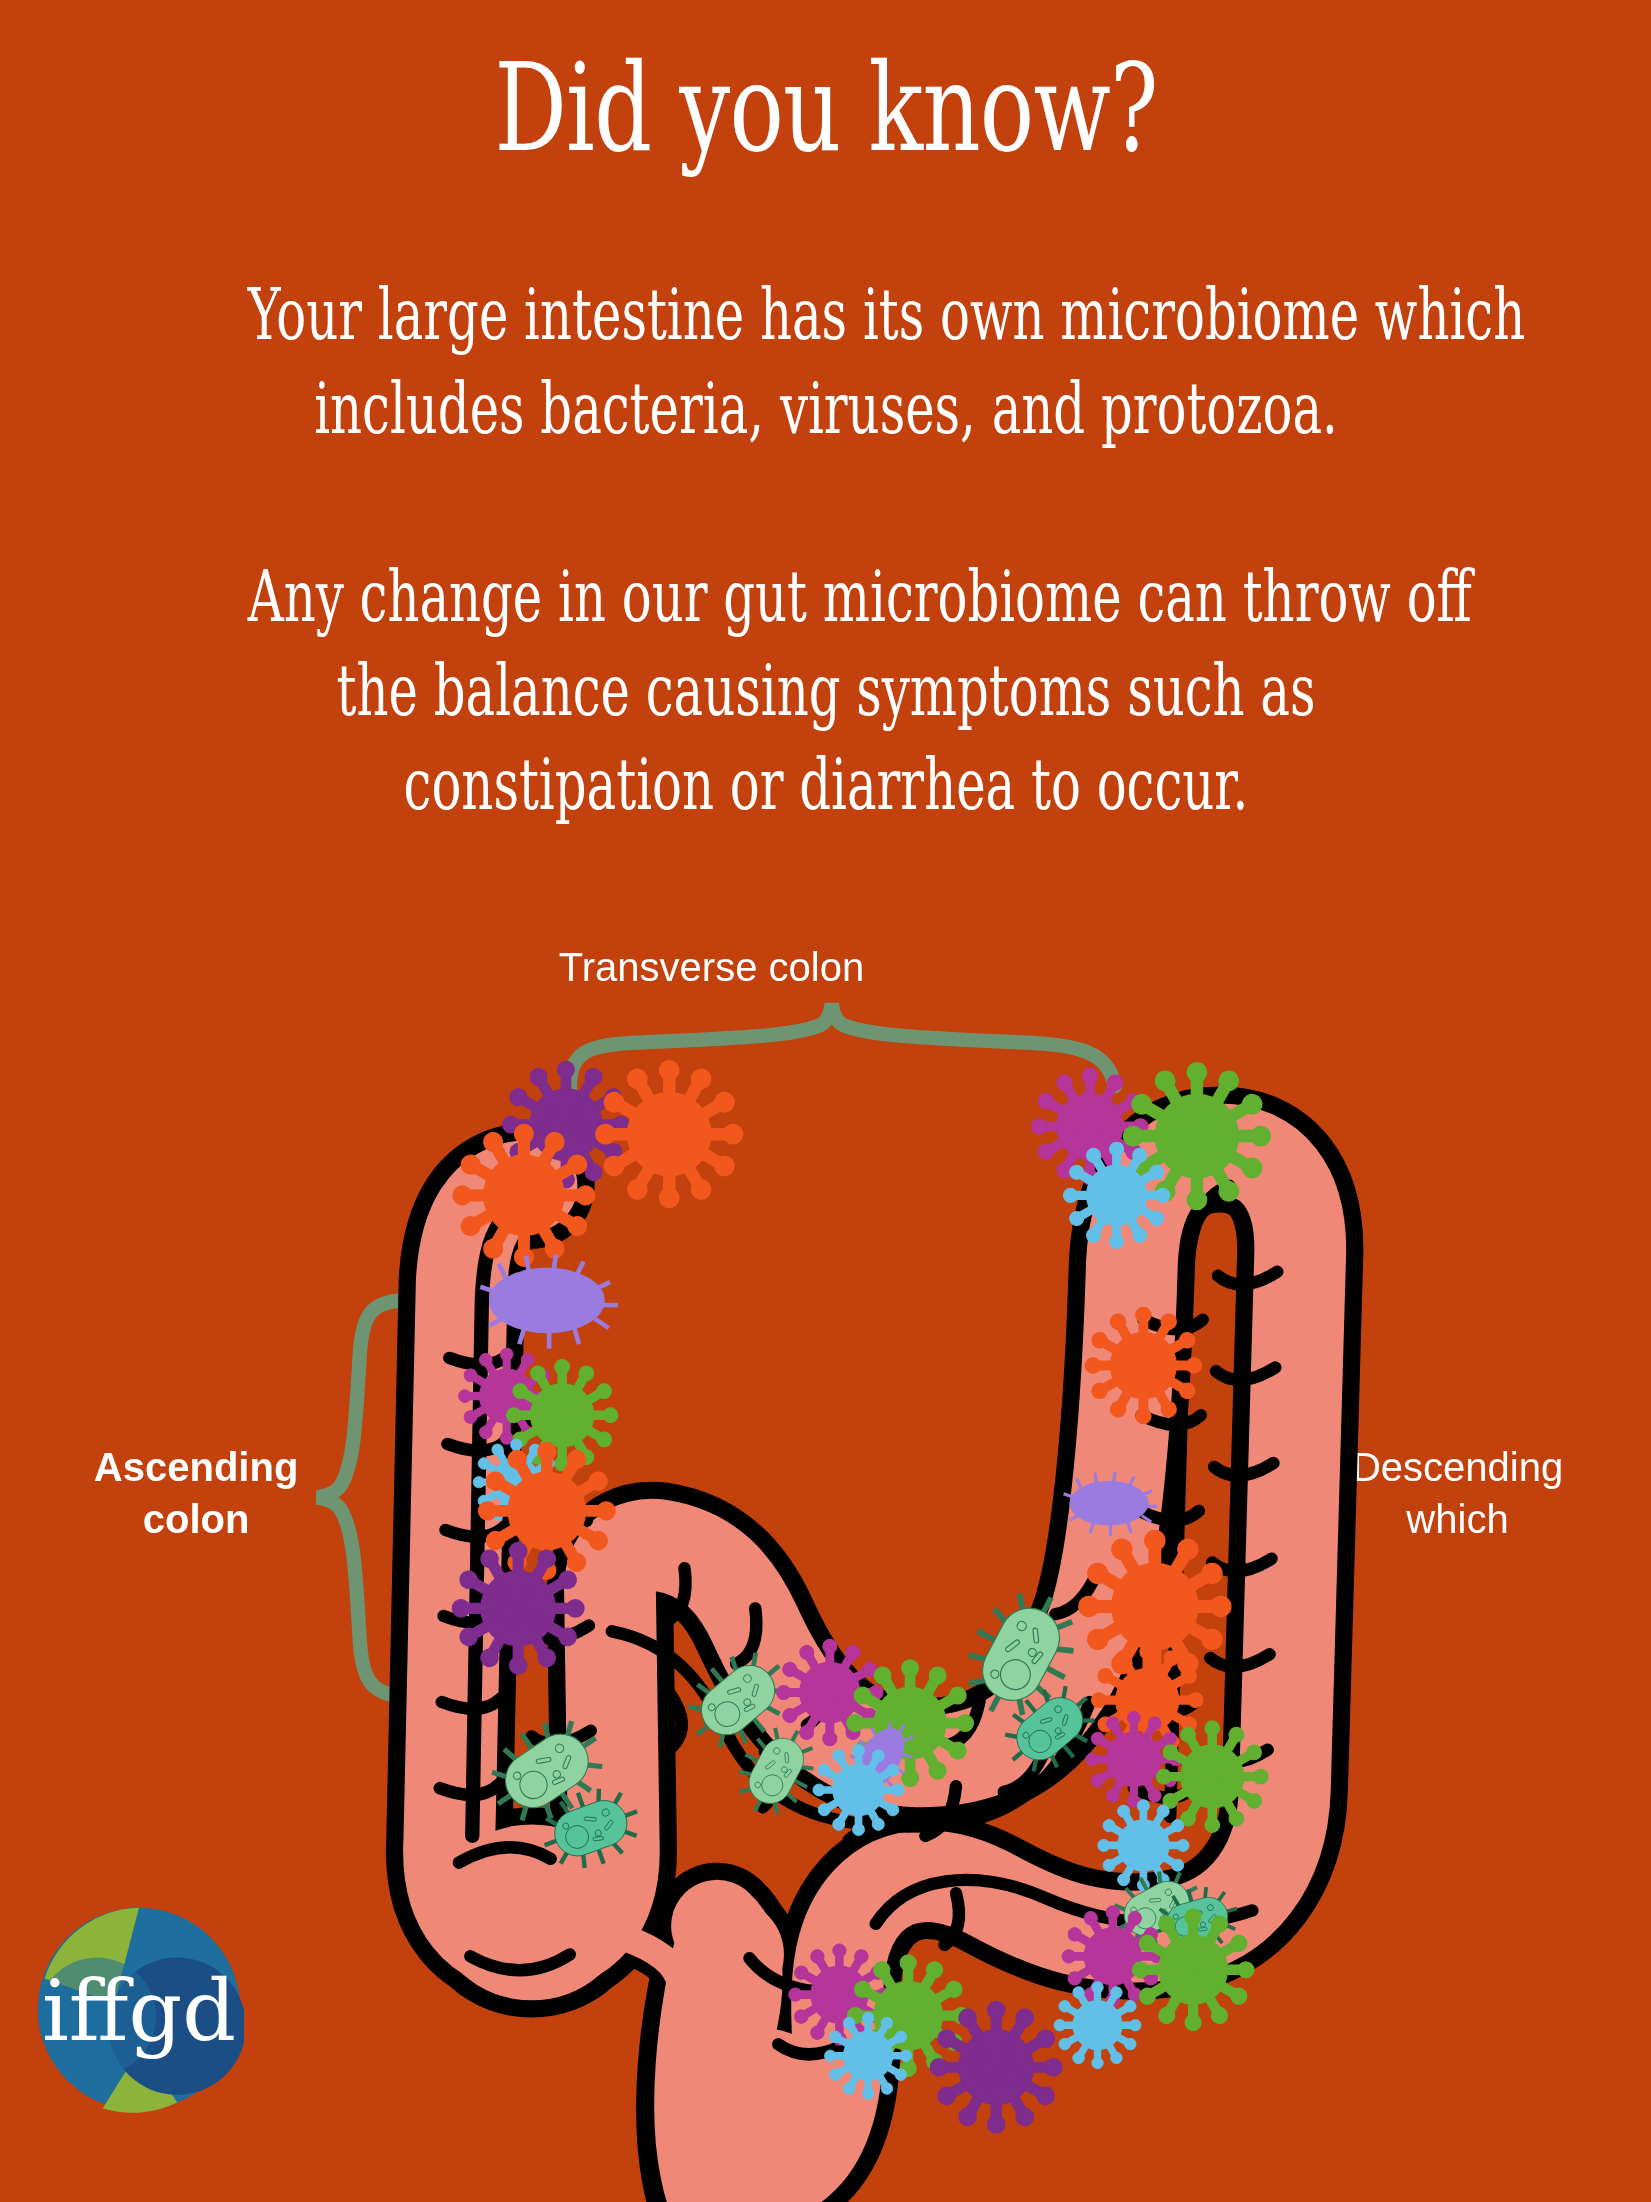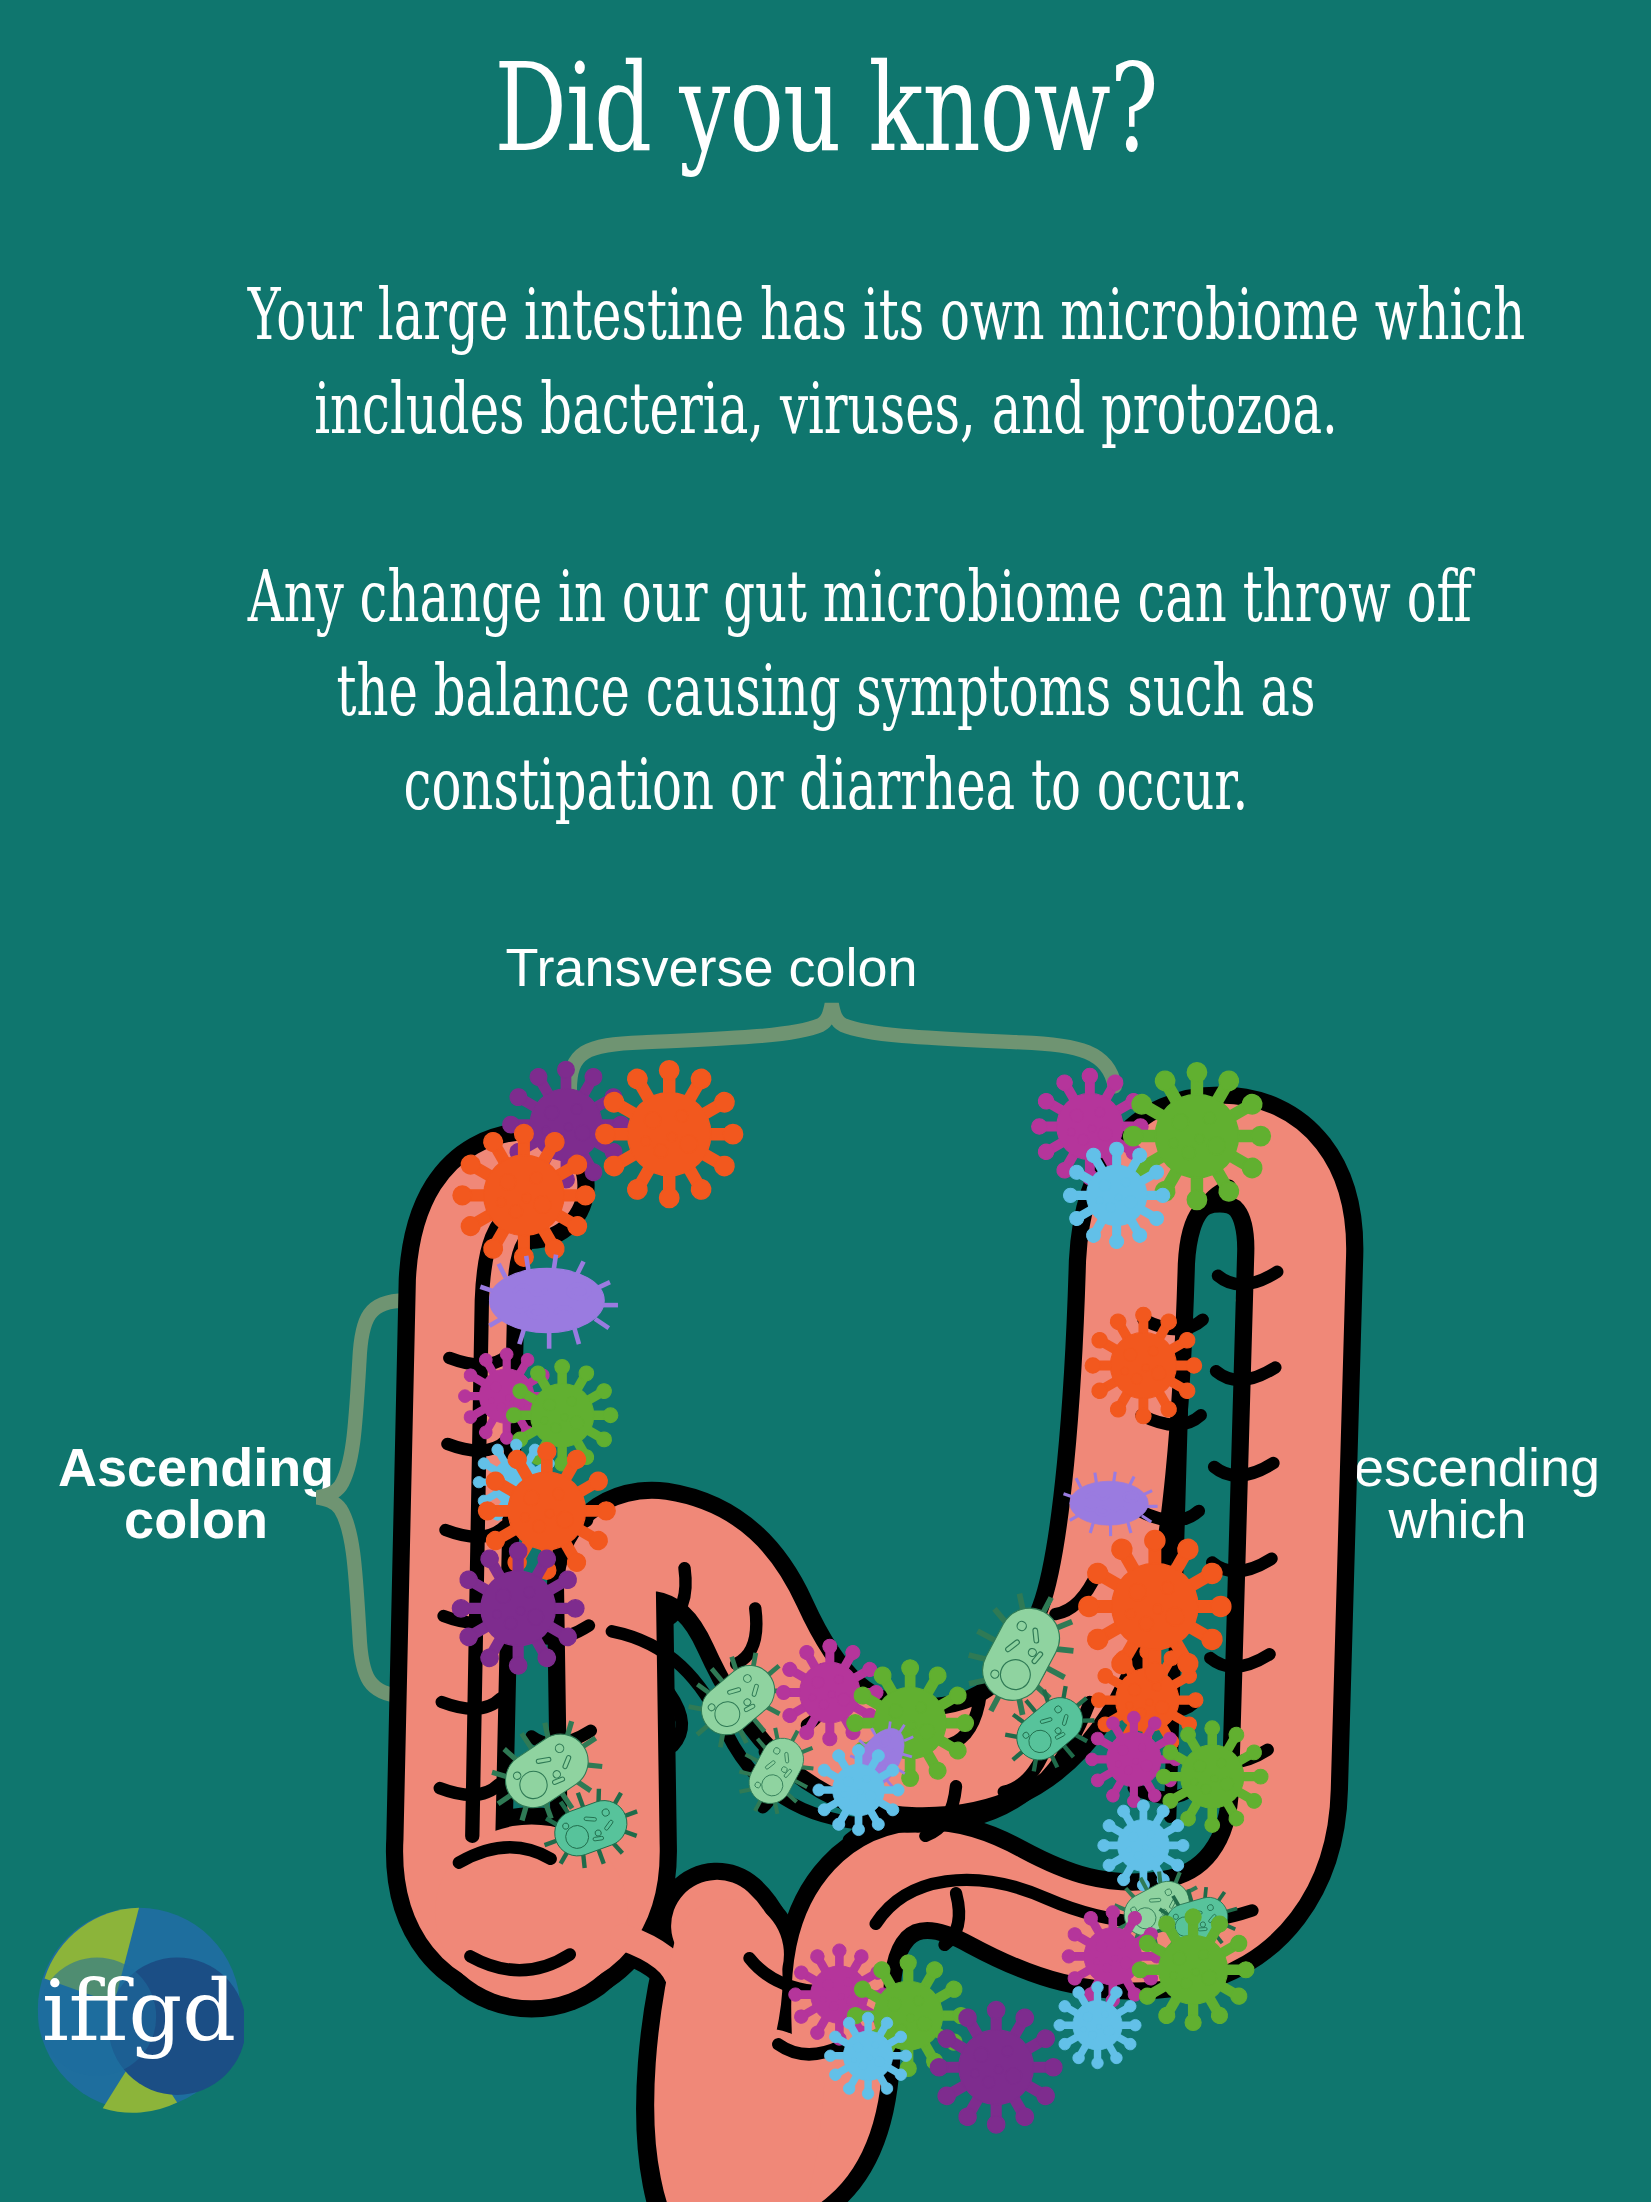--- a/index.html
+++ b/index.html
@@ -57,21 +57,21 @@
     white-space: nowrap;
   }
   .bodycopy .para { margin: 0; }
   .bodycopy .gap { height: 94px; }
 
   
   .label {
     position: absolute;
     color: #FFFFFF;
     font-family: "Liberation Sans", sans-serif;
-    font-size: 54px;
+    font-size: 40px;
     line-height: 52px;
     font-weight: 400;
     text-align: center;
     white-space: pre-line;
   }
   #label-transverse {
     left: 444px;
     top: 941px;
     width: 535px;
   }
@@ -101,21 +101,21 @@
     position: absolute;
     left: 34px;
     top: 1904px;
     width: 210px;
     height: 210px;
   }
 </style>
 </head>
 <body style="background: rgb(55, 51, 172);">
 
-<div id="poster" style="background: #0f766e;">
+<div id="poster" style="background: #c2410c;">
 
   <div class="headline">Did you know?</div>
 
   <div class="bodycopy">
     <div class="para">Your large intestine has its own microbiome which</div>
     <div class="para">includes bacteria, viruses, and protozoa.</div>
     <div class="gap"></div>
     <div class="para">Any change in our gut microbiome can throw off</div>
     <div class="para">the balance causing symptoms such as</div>
     <div class="para">constipation or diarrhea to occur.</div>

